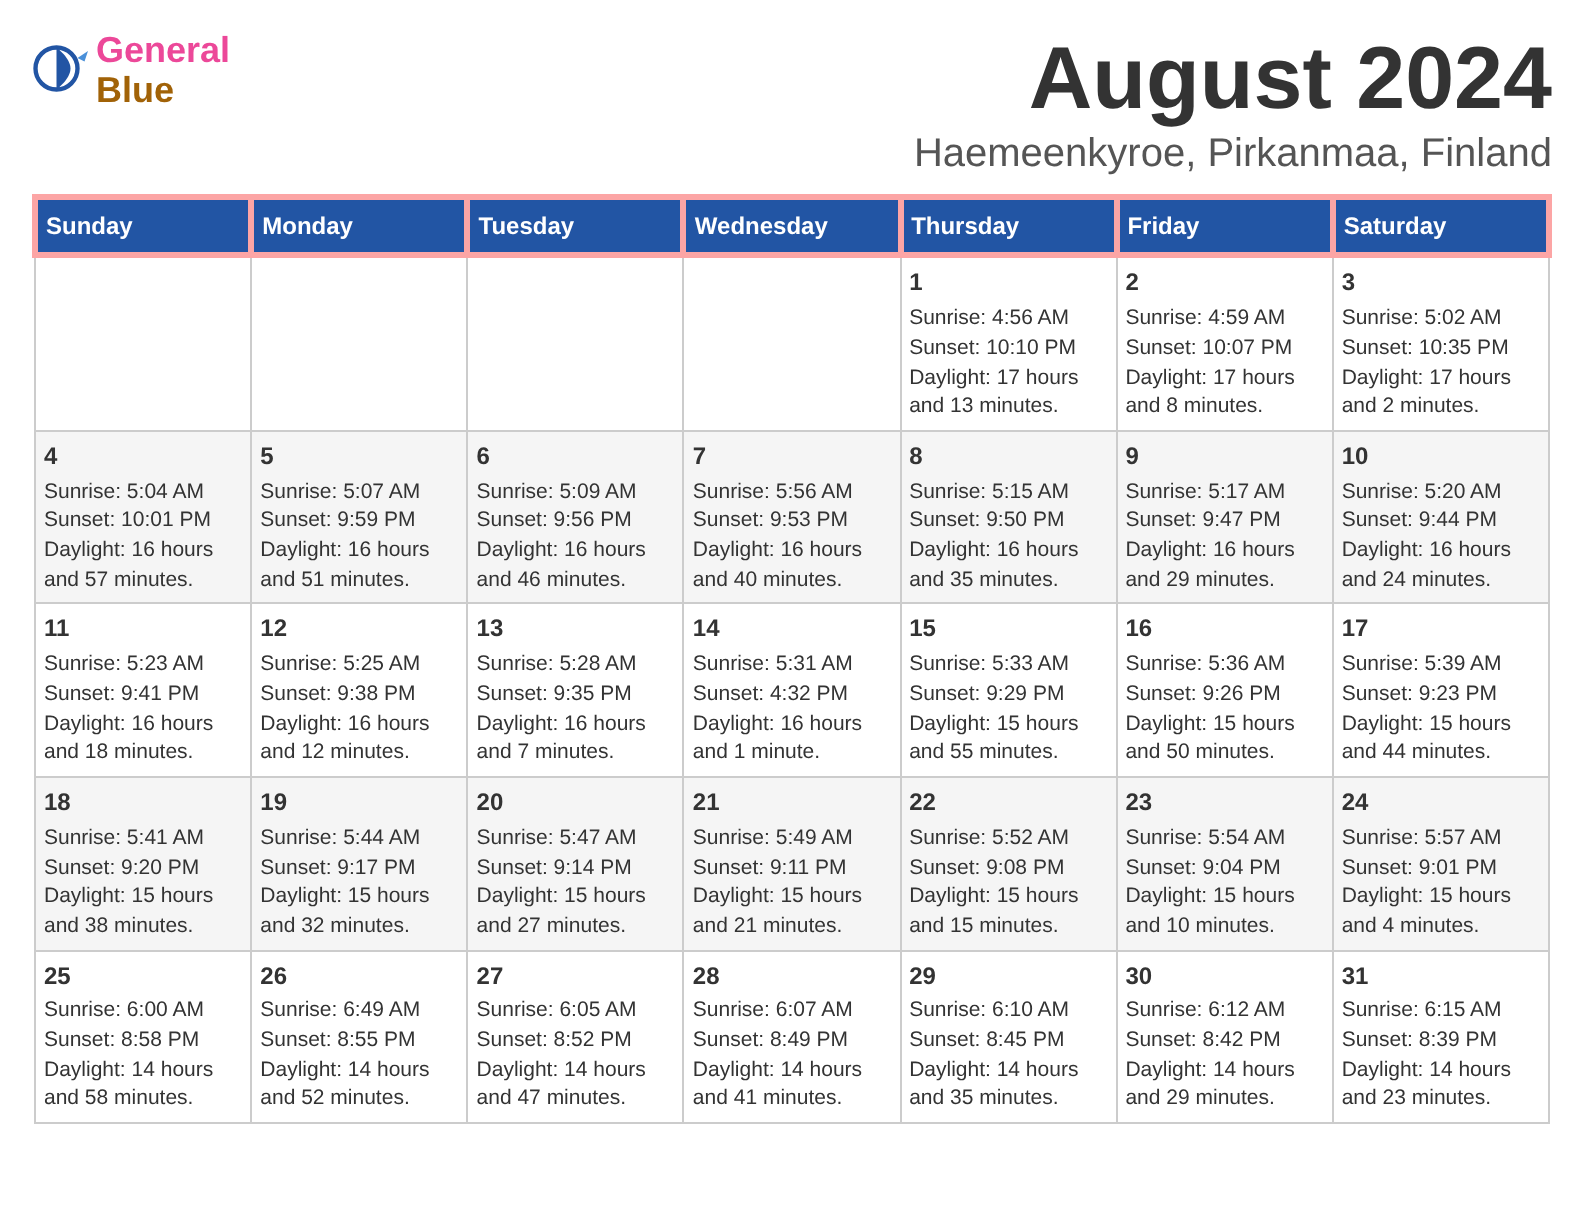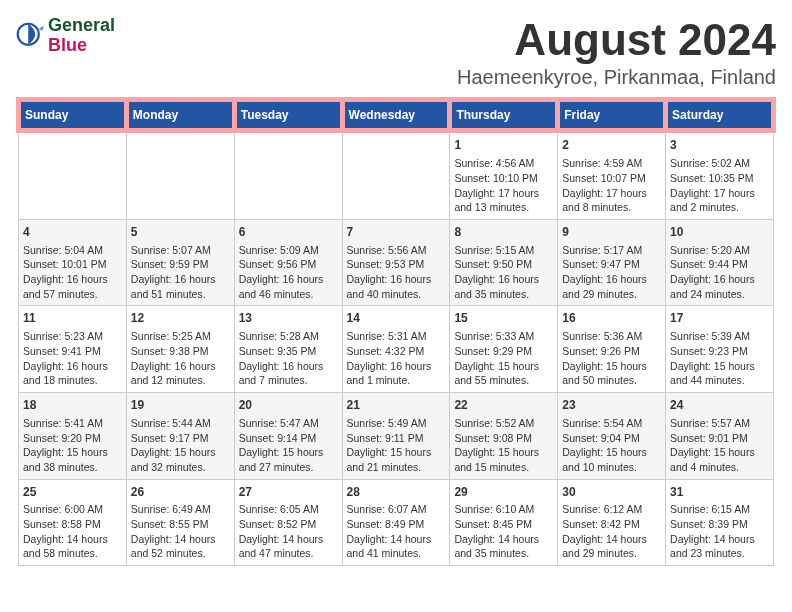--- a/index.html
+++ b/index.html
@@ -19,22 +19,22 @@
     .logo {
       display: flex;
       align-items: center;
       gap: 4px;
     }
     .logo-text {
       font-size: 18px;
       font-weight: bold;
       line-height: 1.1;
     }
-    .logo-general { color: #14532d; }
-    .logo-blue { color: #be185d; }
+    .logo-general { color: #ec4899; }
+    .logo-blue { color: #a16207; }
     .logo-icon {
       width: 28px;
       height: 28px;
     }
     .title-block {
       text-align: right;
     }
     .month-year {
       font-size: 44px;
       font-weight: bold;
@@ -50,21 +50,21 @@
       width: 100%;
       border-collapse: collapse;
       font-size: 11px;
     }
     thead tr th {
       background-color: #2255a4;
       color: #fff;
       padding: 6px 4px;
       text-align: left;
       font-size: 12px;
-      border: 5px solid #fca5a5;
+      border: 3px solid #fca5a5;
     }
     tbody tr td {
       border: 1px solid #ccc;
       vertical-align: top;
       padding: 4px;
       height: 80px;
       background: #fff;
       color: #333;
       font-size: 10.5px;
       line-height: 1.4;

